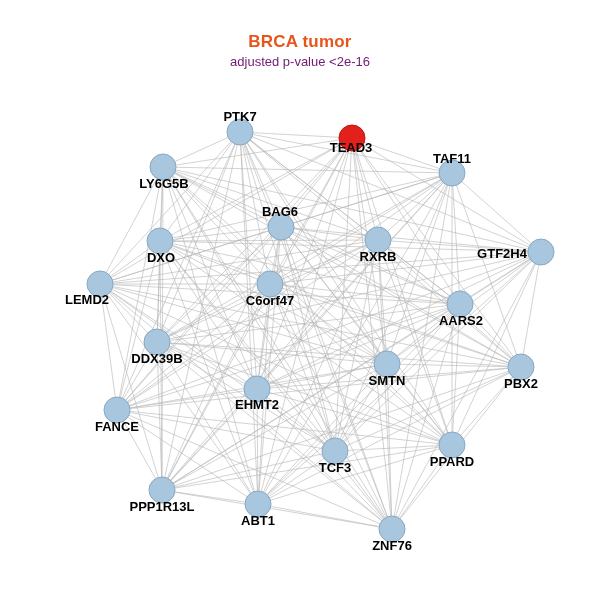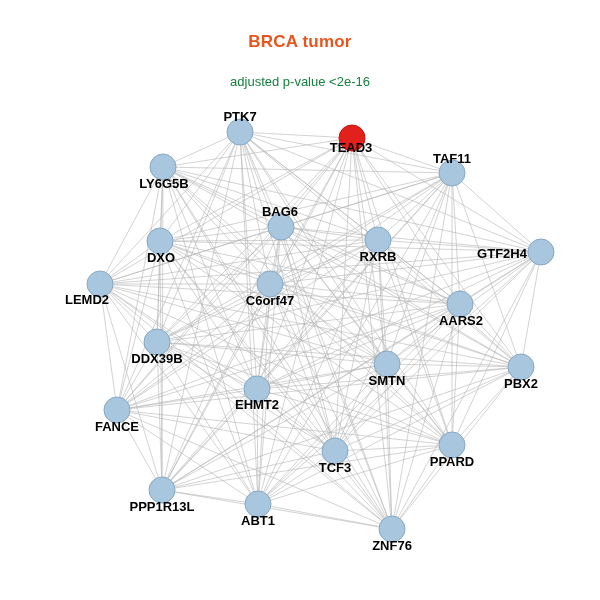--- a/index.html
+++ b/index.html
@@ -311,14 +311,14 @@
         <text x="257" y="408.5" class="node-label">EHMT2</text>
         <text x="117" y="430.5" class="node-label">FANCE</text>
         <text x="452" y="465.5" class="node-label">PPARD</text>
         <text x="335" y="471.5" class="node-label">TCF3</text>
         <text x="162" y="510.5" class="node-label">PPP1R13L</text>
         <text x="258" y="524.5" class="node-label">ABT1</text>
         <text x="392" y="549.5" class="node-label">ZNF76</text>
       </g>
   </svg>
   <div class="title" style="color: rgb(232, 85, 28);">BRCA tumor</div>
-  <div class="subtitle" style="color: #15803d; margin-top: 20px;">adjusted p-value &lt;2e-16</div>
+  <div class="subtitle" style="color: #701a75;">adjusted p-value &lt;2e-16</div>
 </div>
 
 </body></html>

